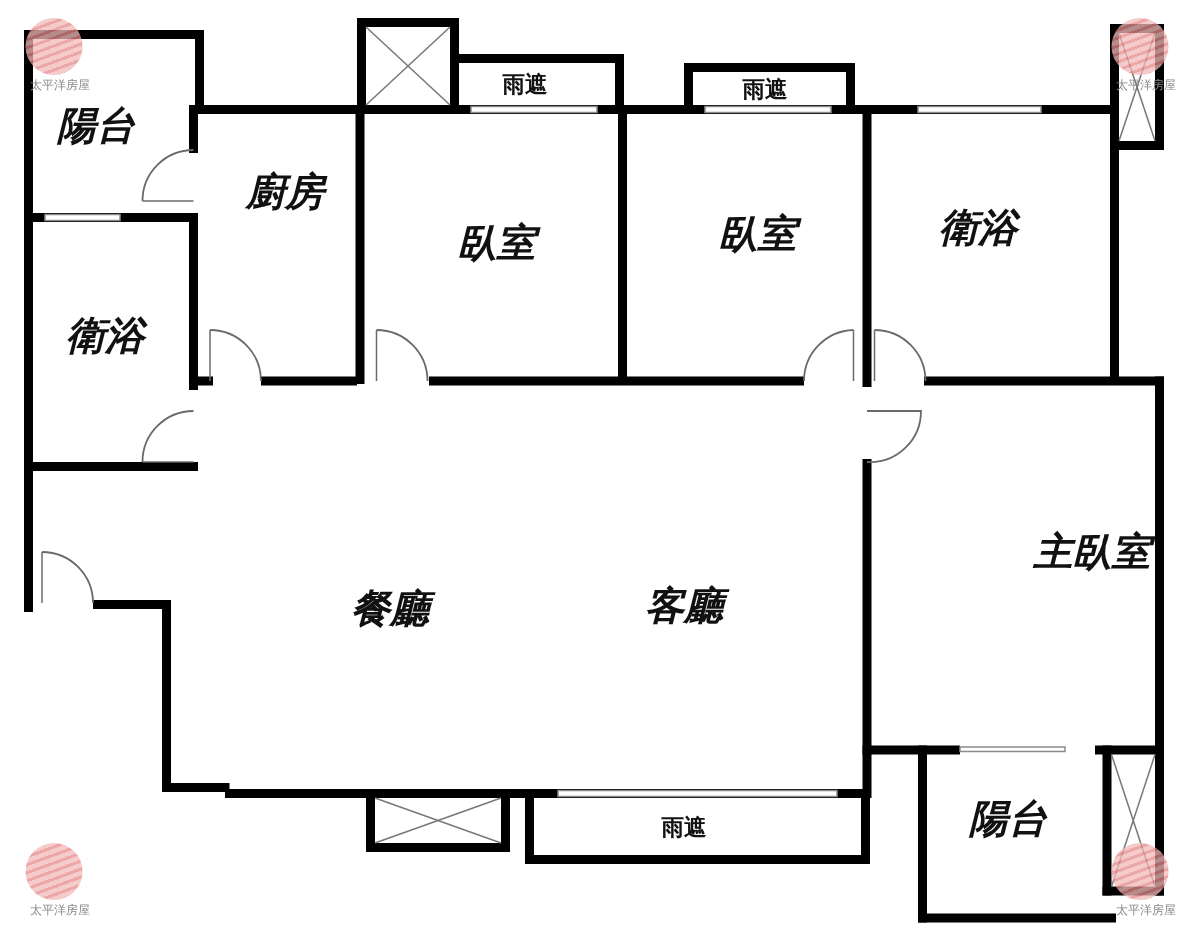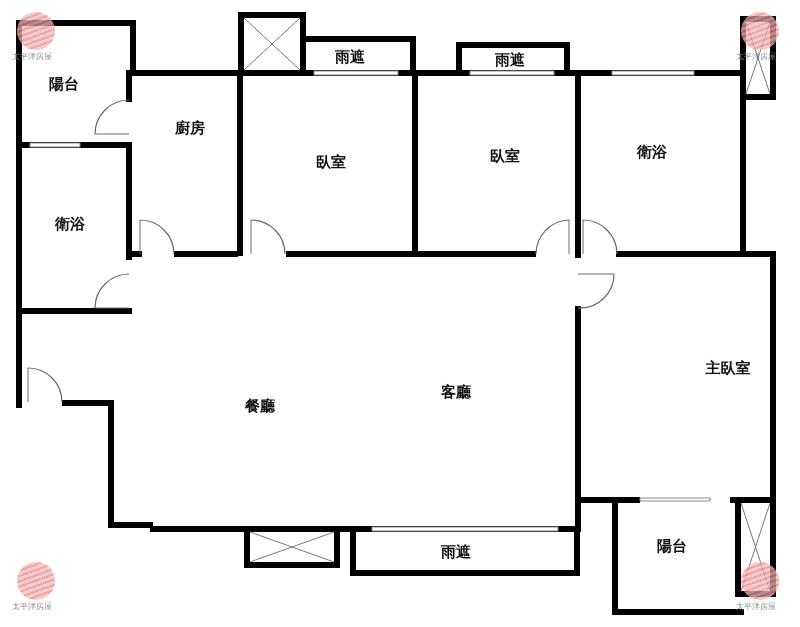--- a/index.html
+++ b/index.html
@@ -4,23 +4,23 @@
 <style>
   html, body { margin: 0; padding: 0; background: #ffffff; }
   body { width: 800px; height: 627px; overflow: hidden; position: relative; font-family: "DejaVu Sans", sans-serif; }
   #plan { position: absolute; left: 0; top: 0; width: 800px; height: 627px; }
   .wall { fill: #000000; }
   .win { fill: #ffffff; stroke: #8a8a8a; stroke-width: 1; }
   .door-arc { fill: none; stroke: #6a6a6a; stroke-width: 1.2; }
   .door-leaf { fill: #ffffff; stroke: #6a6a6a; stroke-width: 1; }
   .xbox-line { stroke: #777777; stroke-width: 1; }
   .room-label { position: absolute; font-weight: bold; color: #111; white-space: nowrap; transform: translate(-50%, -50%); }
-  .big { font-size: 15px; }
+  .big { font-size: 26px; font-style: italic; }
   .small { font-size: 15px; font-family: Liberation Serif, serif; }
-  .wm { position: absolute; width: 48px; text-align: left; }
+  .wm { position: absolute; width: 48px; text-align: right; }
   .wm-ball { width: 38px; height: 38px; border-radius: 50%; margin: 0 auto;
     background: repeating-linear-gradient(160deg, #f2b9b9 0px, #f2b9b9 3px, #e58a8a 3px, #e58a8a 5px);
     opacity: 0.75; }
   .wm-text { font-size: 8px; color: #888; margin-top: 1px; letter-spacing: 0; }
 </style>
 </head>
 <body>
 
 <svg id="plan" viewBox="0 0 800 627" xmlns="http://www.w3.org/2000/svg">
 
@@ -138,21 +138,21 @@
   </g>
 </svg>
 
 <div class="room-label big" style="left:64px;top:84px;">陽台</div>
 <div class="room-label big" style="left:190px;top:128px;">廚房</div>
 <div class="room-label big" style="left:331px;top:162px;">臥室</div>
 <div class="room-label big" style="left:505px;top:156px;">臥室</div>
 <div class="room-label big" style="left:652px;top:152px;">衛浴</div>
 <div class="room-label big" style="left:70px;top:224px;">衛浴</div>
 <div class="room-label big" style="left:260px;top:406px;">餐廳</div>
-<div class="room-label big" style="left:456px;top:392px;">客廳</div>
+<div class="room-label big" style="left:456px;top:404px;">客廳</div>
 <div class="room-label big" style="left:680px;top:368px;margin-left:48px;">主臥室</div>
 <div class="room-label big" style="left:672px;top:546px;">陽台</div>
 <div class="room-label small" style="left:350px;top:57px;">雨遮</div>
 <div class="room-label small" style="left:510px;top:60px;">雨遮</div>
 <div class="room-label small" style="left:456px;top:552px;">雨遮</div>
 
 <div class="wm" style="left:12px;top:12px;">
   <div class="wm-ball"></div>
   <div class="wm-text">太平洋房屋</div>
 </div>

